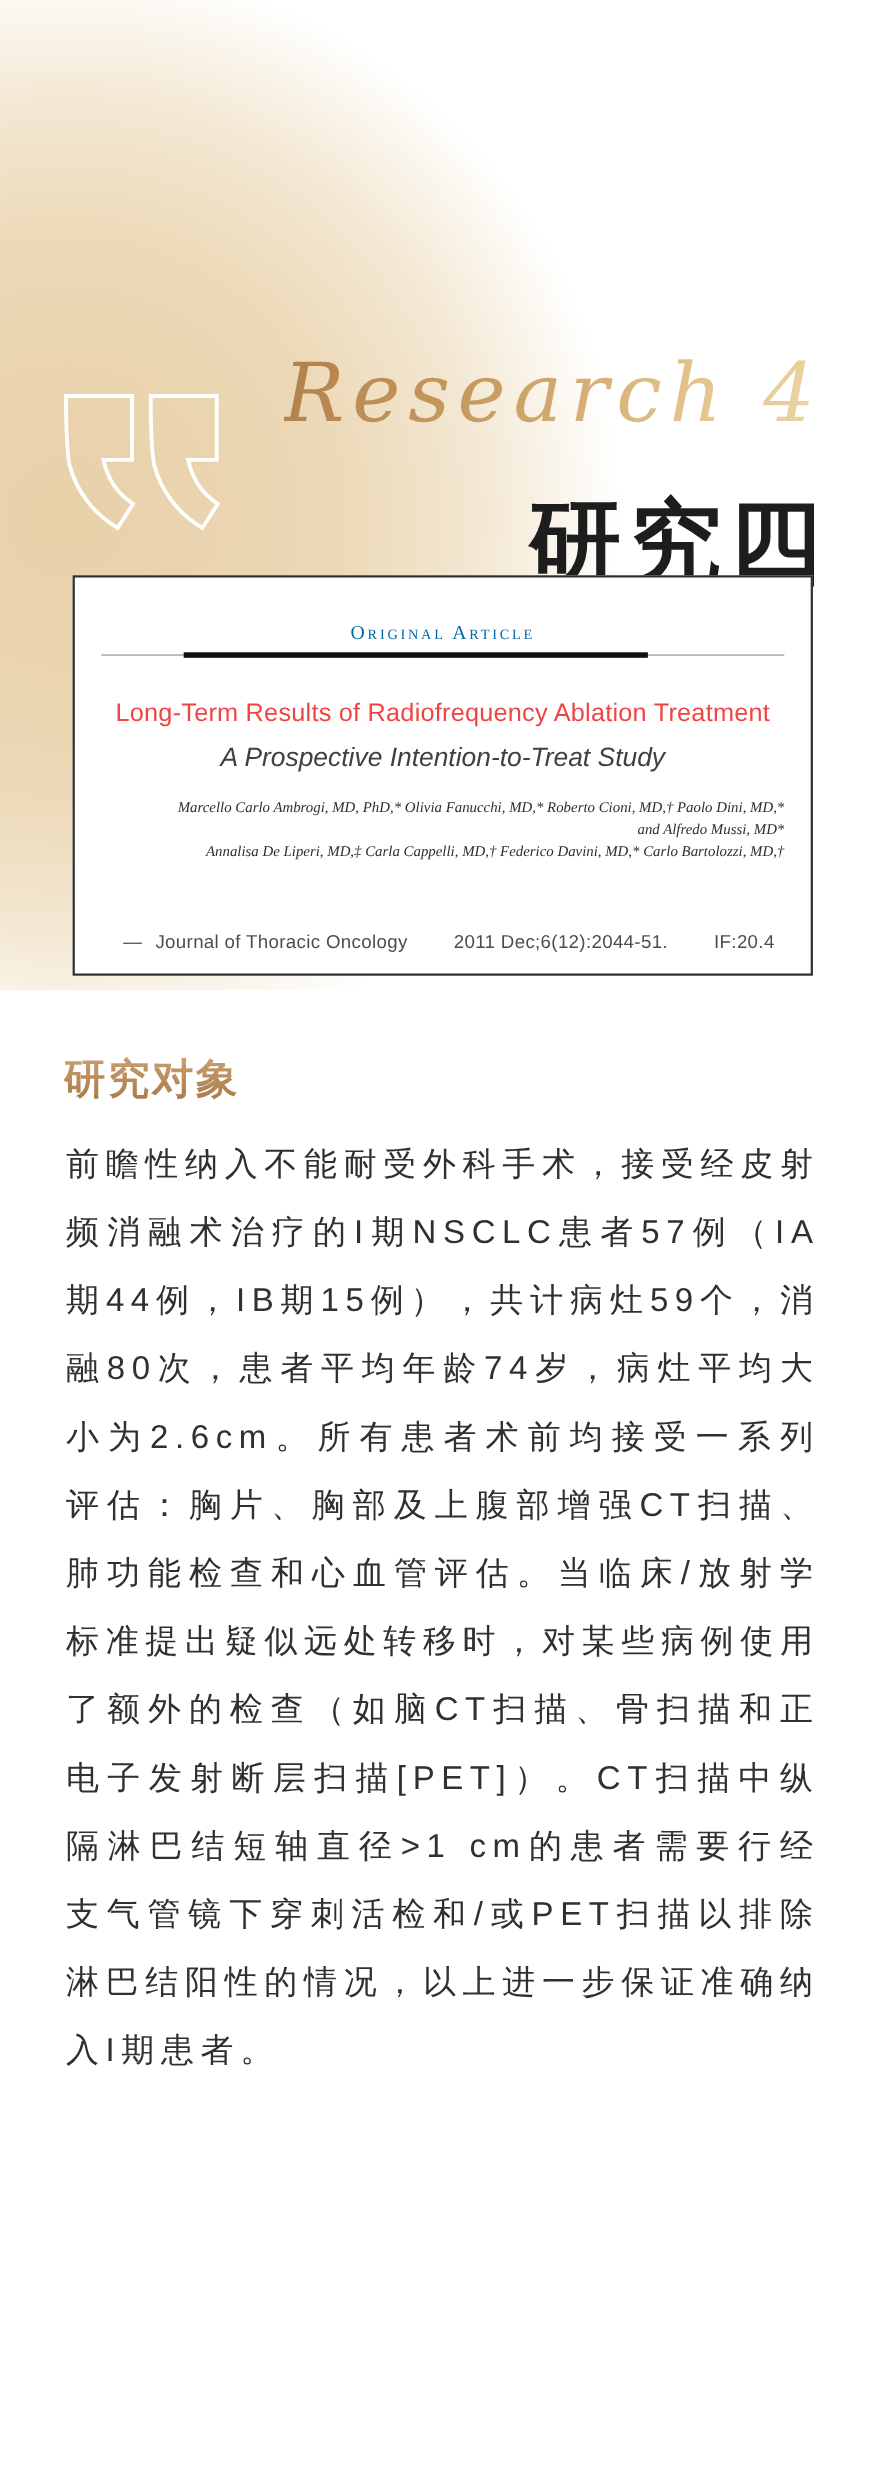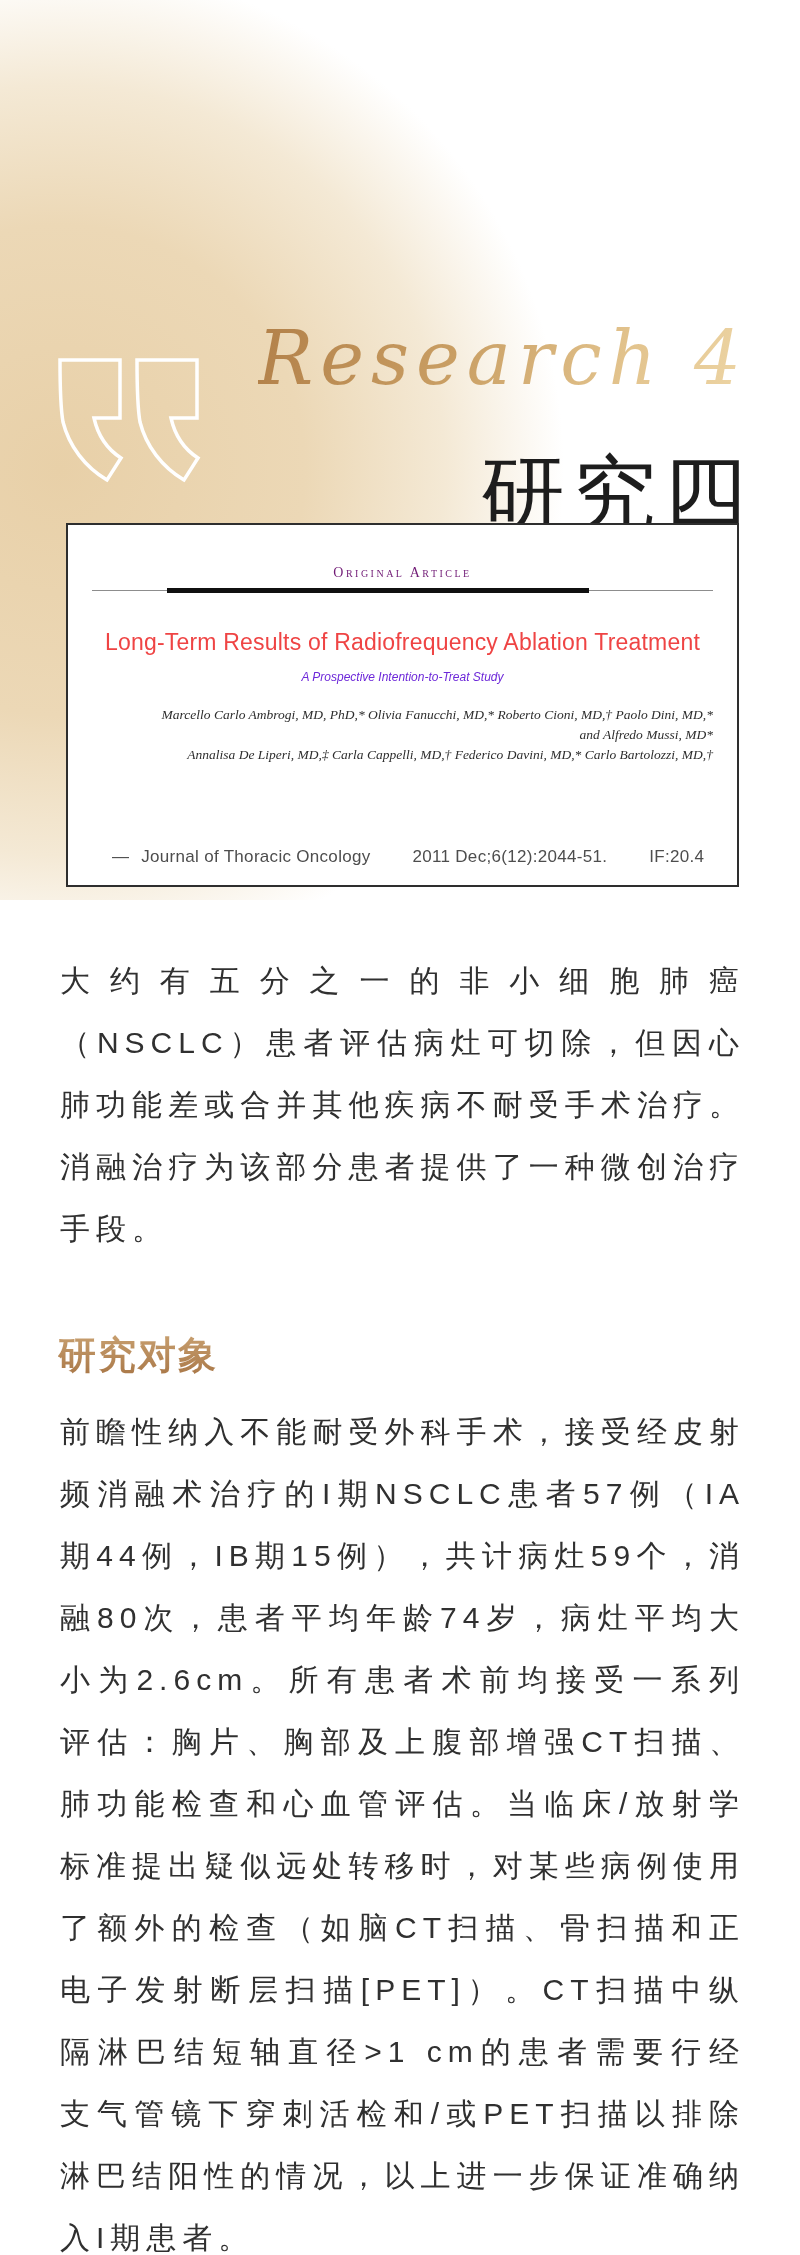--- a/index.html
+++ b/index.html
@@ -26,58 +26,58 @@
     font-family: "DejaVu Serif", "Liberation Serif", serif;
     font-style: italic;
     font-size: 74px; line-height: 1.1; letter-spacing: 7px;
     background: linear-gradient(105deg, #b28049 0%, #c99e63 40%, #e3c48e 75%, #edd5a5 100%);
     -webkit-background-clip: text; background-clip: text; color: transparent;
     white-space: nowrap;
   }
   .research-cn {
     position: absolute; right: 46px; top: 438px;
     font-family: "Liberation Serif", "DejaVu Serif", serif;
-    font-weight: 400; font-size: 84px; line-height: 1.35;
+    font-weight: 700; font-size: 84px; line-height: 1.35;
     letter-spacing: 7px; color: #1d1d1d; white-space: nowrap;
   }
 
   
   .card {
     position: relative;
     box-sizing: border-box;
     width: 673px; height: 364px;
     margin-left: 66px;
     background: #ffffff;
     border: 2px solid #2e2e2e;
     padding: 0 24px;
     text-align: center;
   }
   .card-category {
     margin-top: 40px;
     font-family: "Liberation Serif", "DejaVu Serif", serif;
     font-variant: small-caps;
-    font-size: 14px; letter-spacing: 2.5px; color: #701a75;
+    font-size: 18px; letter-spacing: 2.5px; color: #0369a1;
   }
   .card-rule { position: relative; height: 5px; margin-top: 7px; }
   .card-rule::before {
     content: ""; position: absolute; left: 0; right: 0; top: 2px;
     height: 1px; background: #8d8d8d;
   }
   .card-rule::after {
     content: ""; position: absolute; left: 12%; width: 68%; top: 0;
     height: 5px; background: #101010;
   }
   .card-title {
     margin-top: 33px;
     font-size: 23px; line-height: 33px; color: #ef4444;
     letter-spacing: 0.2px;
   }
   .card-subtitle {
     margin-top: 11px;
-    font-style: italic; font-size: 12px; color: #6d28d9;
+    font-style: italic; font-size: 24px; color: #404040;
   }
   .card-authors {
     margin-top: 21px;
     font-family: "Liberation Serif", "DejaVu Serif", serif;
     font-style: italic; font-size: 13.5px; line-height: 20px; color: #2d2d2d; text-align: right;
   }
   .card-journal {
     position: absolute; left: 44px; bottom: 18px;
     display: flex; align-items: baseline; gap: 42px;
     font-size: 17px; color: #4d4d4d; letter-spacing: 0.3px;
@@ -146,21 +146,20 @@
     <div class="card-journal">
       <span class="jname">
         <span>—</span>
         <span>Journal of Thoracic Oncology</span>
       </span>
       <span>2011 Dec;6(12):2044-51.</span>
       <span>IF:20.4</span>
     </div>
   </div>
 
-  <div class="intro-para">大约有五分之一的非小细胞肺癌（NSCLC）患者评估病灶可切除，但因心肺功能差或合并其他疾病不耐受手术治疗。消融治疗为该部分患者提供了一种微创治疗手段。</div>
 
   <div>
     <div class="section-title">研究对象</div>
   </div>
 
   <div class="section-para">前瞻性纳入不能耐受外科手术，接受经皮射频消融术治疗的I期NSCLC患者57例（IA期44例，IB期15例），共计病灶59个，消融80次，患者平均年龄74岁，病灶平均大小为2.6cm。所有患者术前均接受一系列评估：胸片、胸部及上腹部增强CT扫描、肺功能检查和心血管评估。当临床/放射学标准提出疑似远处转移时，对某些病例使用了额外的检查（如脑CT扫描、骨扫描和正电子发射断层扫描[PET]）。CT扫描中纵隔淋巴结短轴直径&gt;1 cm的患者需要行经支气管镜下穿刺活检和/或PET扫描以排除淋巴结阳性的情况，以上进一步保证准确纳入I期患者。</div>
 
 </div>
 
 </body></html>

